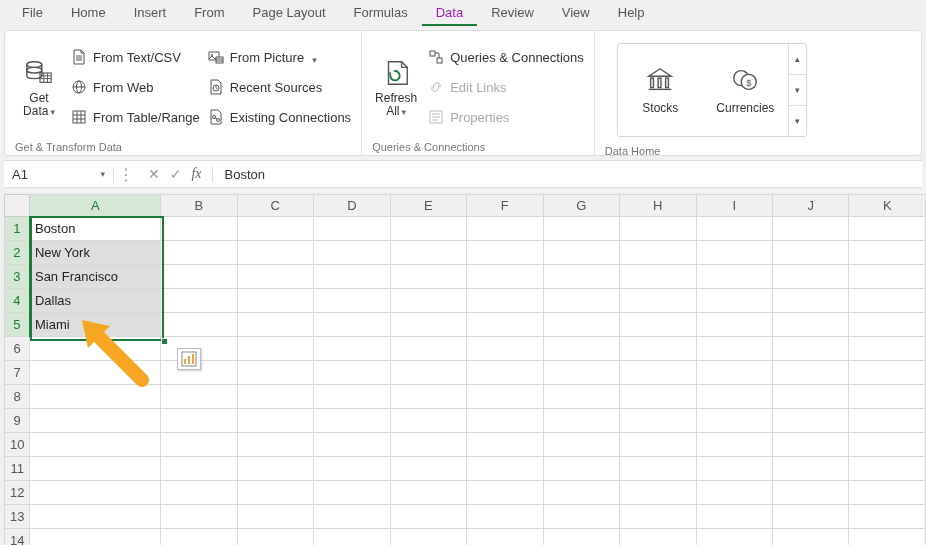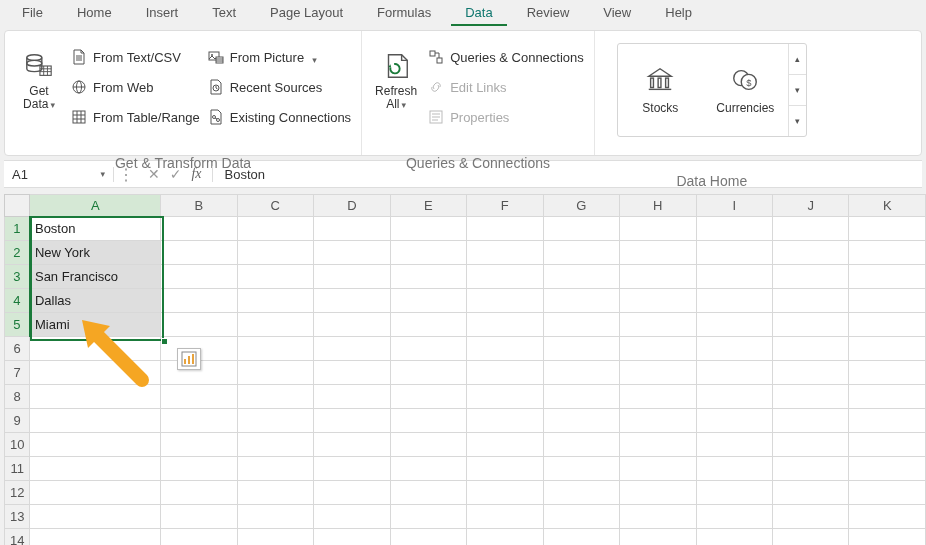--- a/index.html
+++ b/index.html
@@ -1,24 +1,24 @@
 <!DOCTYPE html>
 <html><head>
 <meta charset="utf-8">
 <style>
   * { box-sizing: border-box; margin: 0; padding: 0; font-family: 'Segoe UI', Arial, sans-serif; }
   body { background: #f0f0f0; width: 926px; height: 545px; overflow: hidden; position: relative; }
 
-  .tabbar { display: flex; gap: 6px; background: #f0f0f0; height: 26px; padding: 2px 8px 0 8px; font-size: 13px; color: #555; }
+  .tabbar { display: flex; gap: 0; background: #f0f0f0; height: 26px; padding: 2px 8px 0 8px; font-size: 13px; color: #555; }
   .tab { padding: 3px 14px; cursor: pointer; }
-  .tab.active { color: #0f766e; border-bottom: 2px solid #1a7a3a; }
+  .tab.active { color: #a21caf; border-bottom: 2px solid #1a7a3a; }
 
   .ribbon { background: #fff; border: 1px solid #ddd; border-radius: 4px; margin: 4px; display: flex; height: 126px; }
   .group { border-right: 1px solid #e6e6e6; padding: 6px 10px 2px 10px; display: flex; flex-direction: column; justify-content: space-between; }
-  .group-title { font-size: 14px; color: #777; text-align: center; padding-top: 2px; margin-top: 28px; }
+  .group-title { font-size: 11px; color: #777; text-align: left; padding-top: 2px; }
   .group-body { display: flex; gap: 8px; flex: 1; }
 
   .big-btn { display: flex; flex-direction: column; align-items: center; justify-content: center; width: 48px; font-size: 12px; color: #333; gap: 4px; }
   .big-btn svg { width: 30px; height: 30px; }
   .big-btn .lbl { text-align: center; line-height: 1.1; }
 
   .col { display: flex; flex-direction: column; gap: 4px; justify-content: flex-start; padding-top: 2px; }
   .small-btn { display: flex; align-items: flex-end; gap: 6px; font-size: 13px; color: #333; height: 26px; white-space: nowrap; }
   .small-btn.disabled { color: #aaa; }
   .small-btn svg { width: 16px; height: 16px; flex-shrink: 0; }
@@ -62,21 +62,21 @@
   .arrow-annot { position: absolute; pointer-events: none; }
   .arrow-annot svg { display: block; }
 </style>
 </head>
 <body>
 
 <div class="tabbar">
   <div class="tab">File</div>
   <div class="tab">Home</div>
   <div class="tab">Insert</div>
-  <div class="tab">Text</div>
+  <div class="tab">From</div>
   <div class="tab">Page Layout</div>
   <div class="tab">Formulas</div>
   <div class="tab active">Data</div>
   <div class="tab">Review</div>
   <div class="tab">View</div>
   <div class="tab">Help</div>
 </div>
 
 <div class="ribbon">
 

